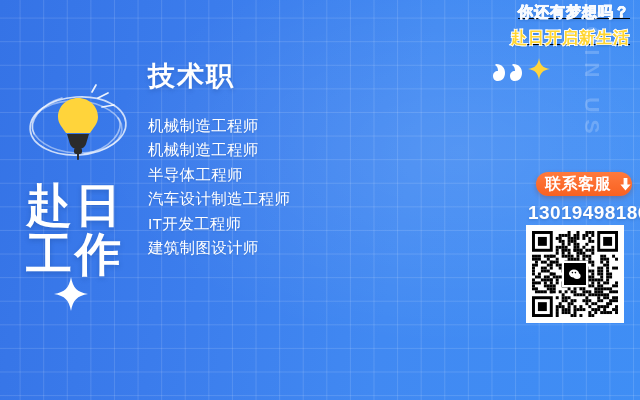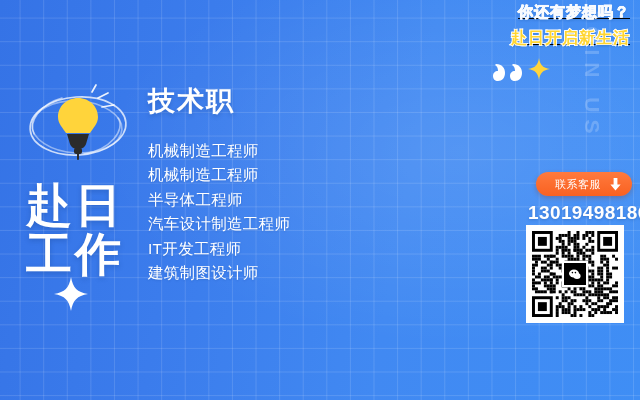--- a/index.html
+++ b/index.html
@@ -36,21 +36,21 @@
     color:#ffffff;
     font-size:46px;line-height:49px;
     font-weight:bold;letter-spacing:3px;
     text-shadow:0 2px 5px rgba(20,60,130,0.30);
     white-space:pre-line;
   }
   .sparkle-left{position:absolute;left:52px;top:275px;width:38px;height:38px;}
 
   
   .col{position:absolute;top:58px;}
-  .col-tech{left:148px;margin-top:25px;}
+  .col-tech{left:148px;}
   .col-gen{left:344px;}
   .col-head{
     color:#ffffff;font-size:27px;font-weight:bold;letter-spacing:2px;
     margin:0 0 20px 0;
     text-shadow:0 2px 4px rgba(20,60,130,0.28);
   }
   .col-list{list-style:none;margin:0;padding:0;}
   .col-list li{
     color:#ffffff;font-size:15.5px;line-height:24.4px;
     letter-spacing:0.3px;white-space:nowrap;
@@ -90,21 +90,21 @@
   
   .contact-btn{
     position:absolute;left:536px;top:172px;
     width:96px;height:24px;border-radius:12px;
     background:linear-gradient(180deg,#ff7a3d 0%,#f96121 100%);
     display:flex;align-items:center;justify-content:center;gap:9px;
     box-shadow:0 2px 5px rgba(150,50,10,0.30);
     cursor:pointer;
   }
   .contact-btn span{
-    color:#ffffff;font-size:11px;font-weight:normal;letter-spacing:0.5px;margin-left:8px;
+    color:#ffffff;font-size:16px;font-weight:bold;letter-spacing:0.5px;margin-left:8px;
   }
   .contact-btn svg{display:block;}
 
   .phone{
     position:absolute;left:528px;top:202px;width:108px;
     text-align:center;color:#ffffff;
     font-size:19px;font-weight:bold;letter-spacing:0.4px;
     text-shadow:0 1px 3px rgba(20,60,130,0.30);
   }
 

